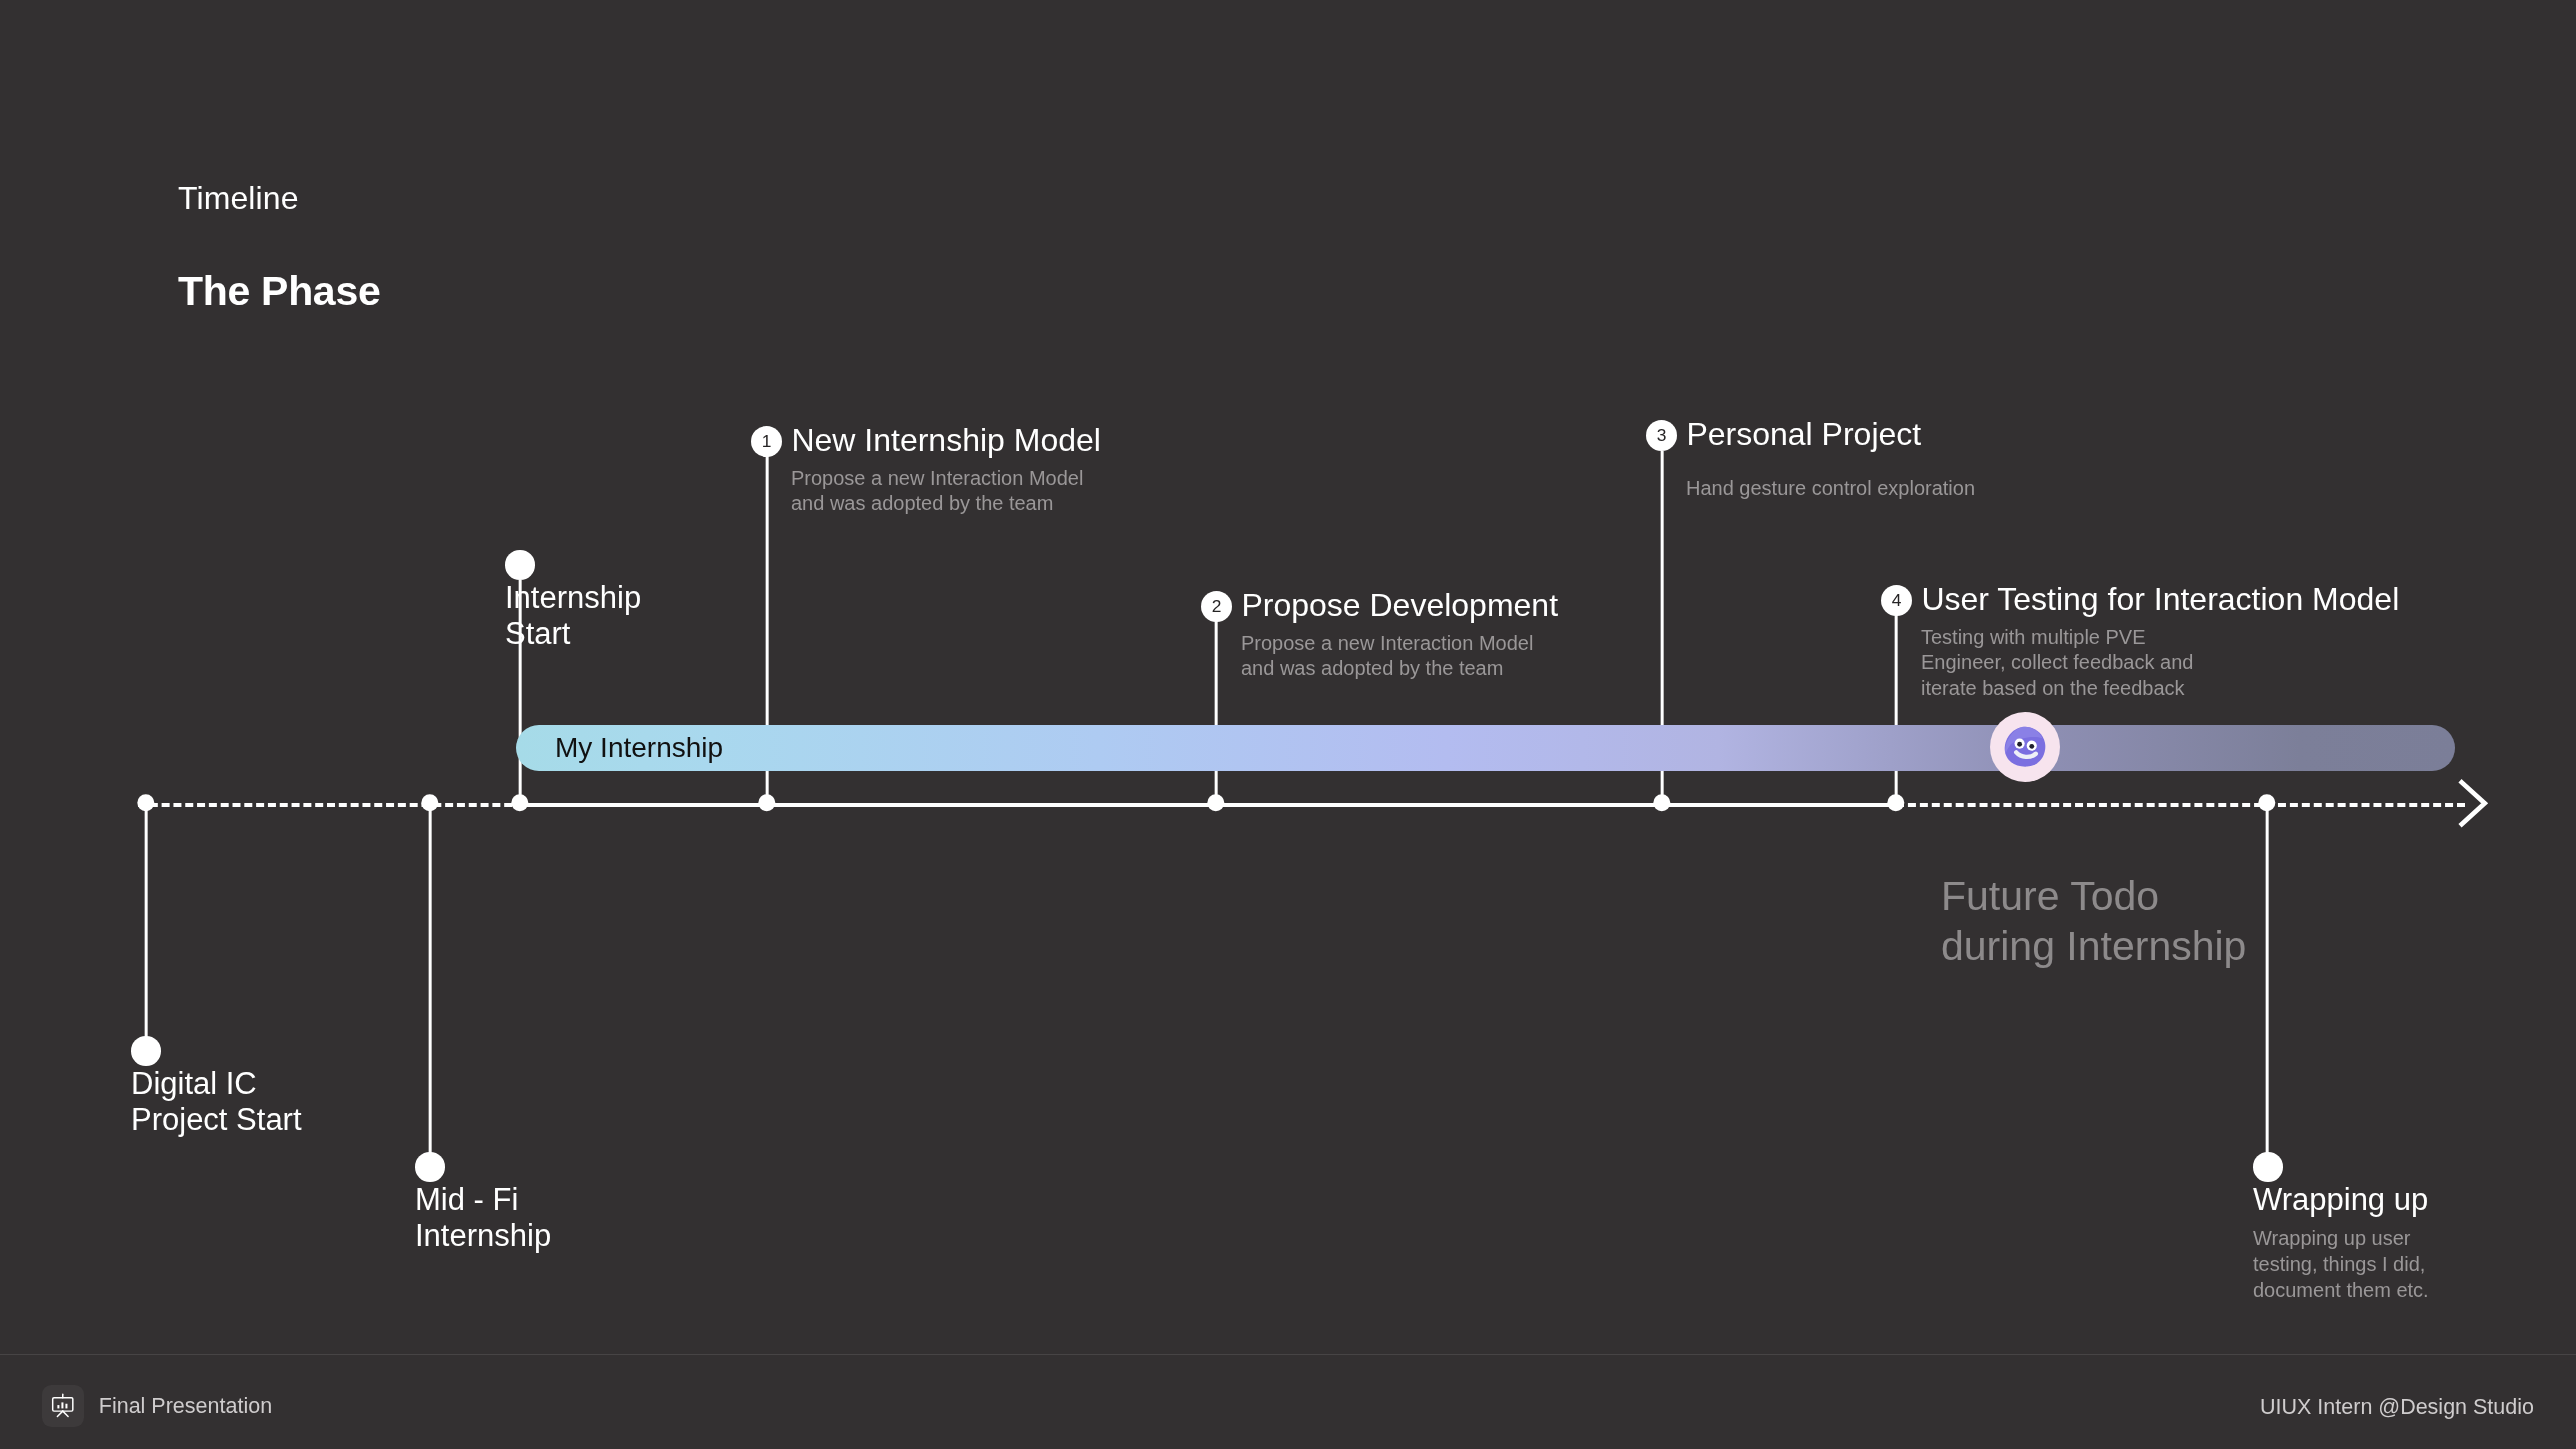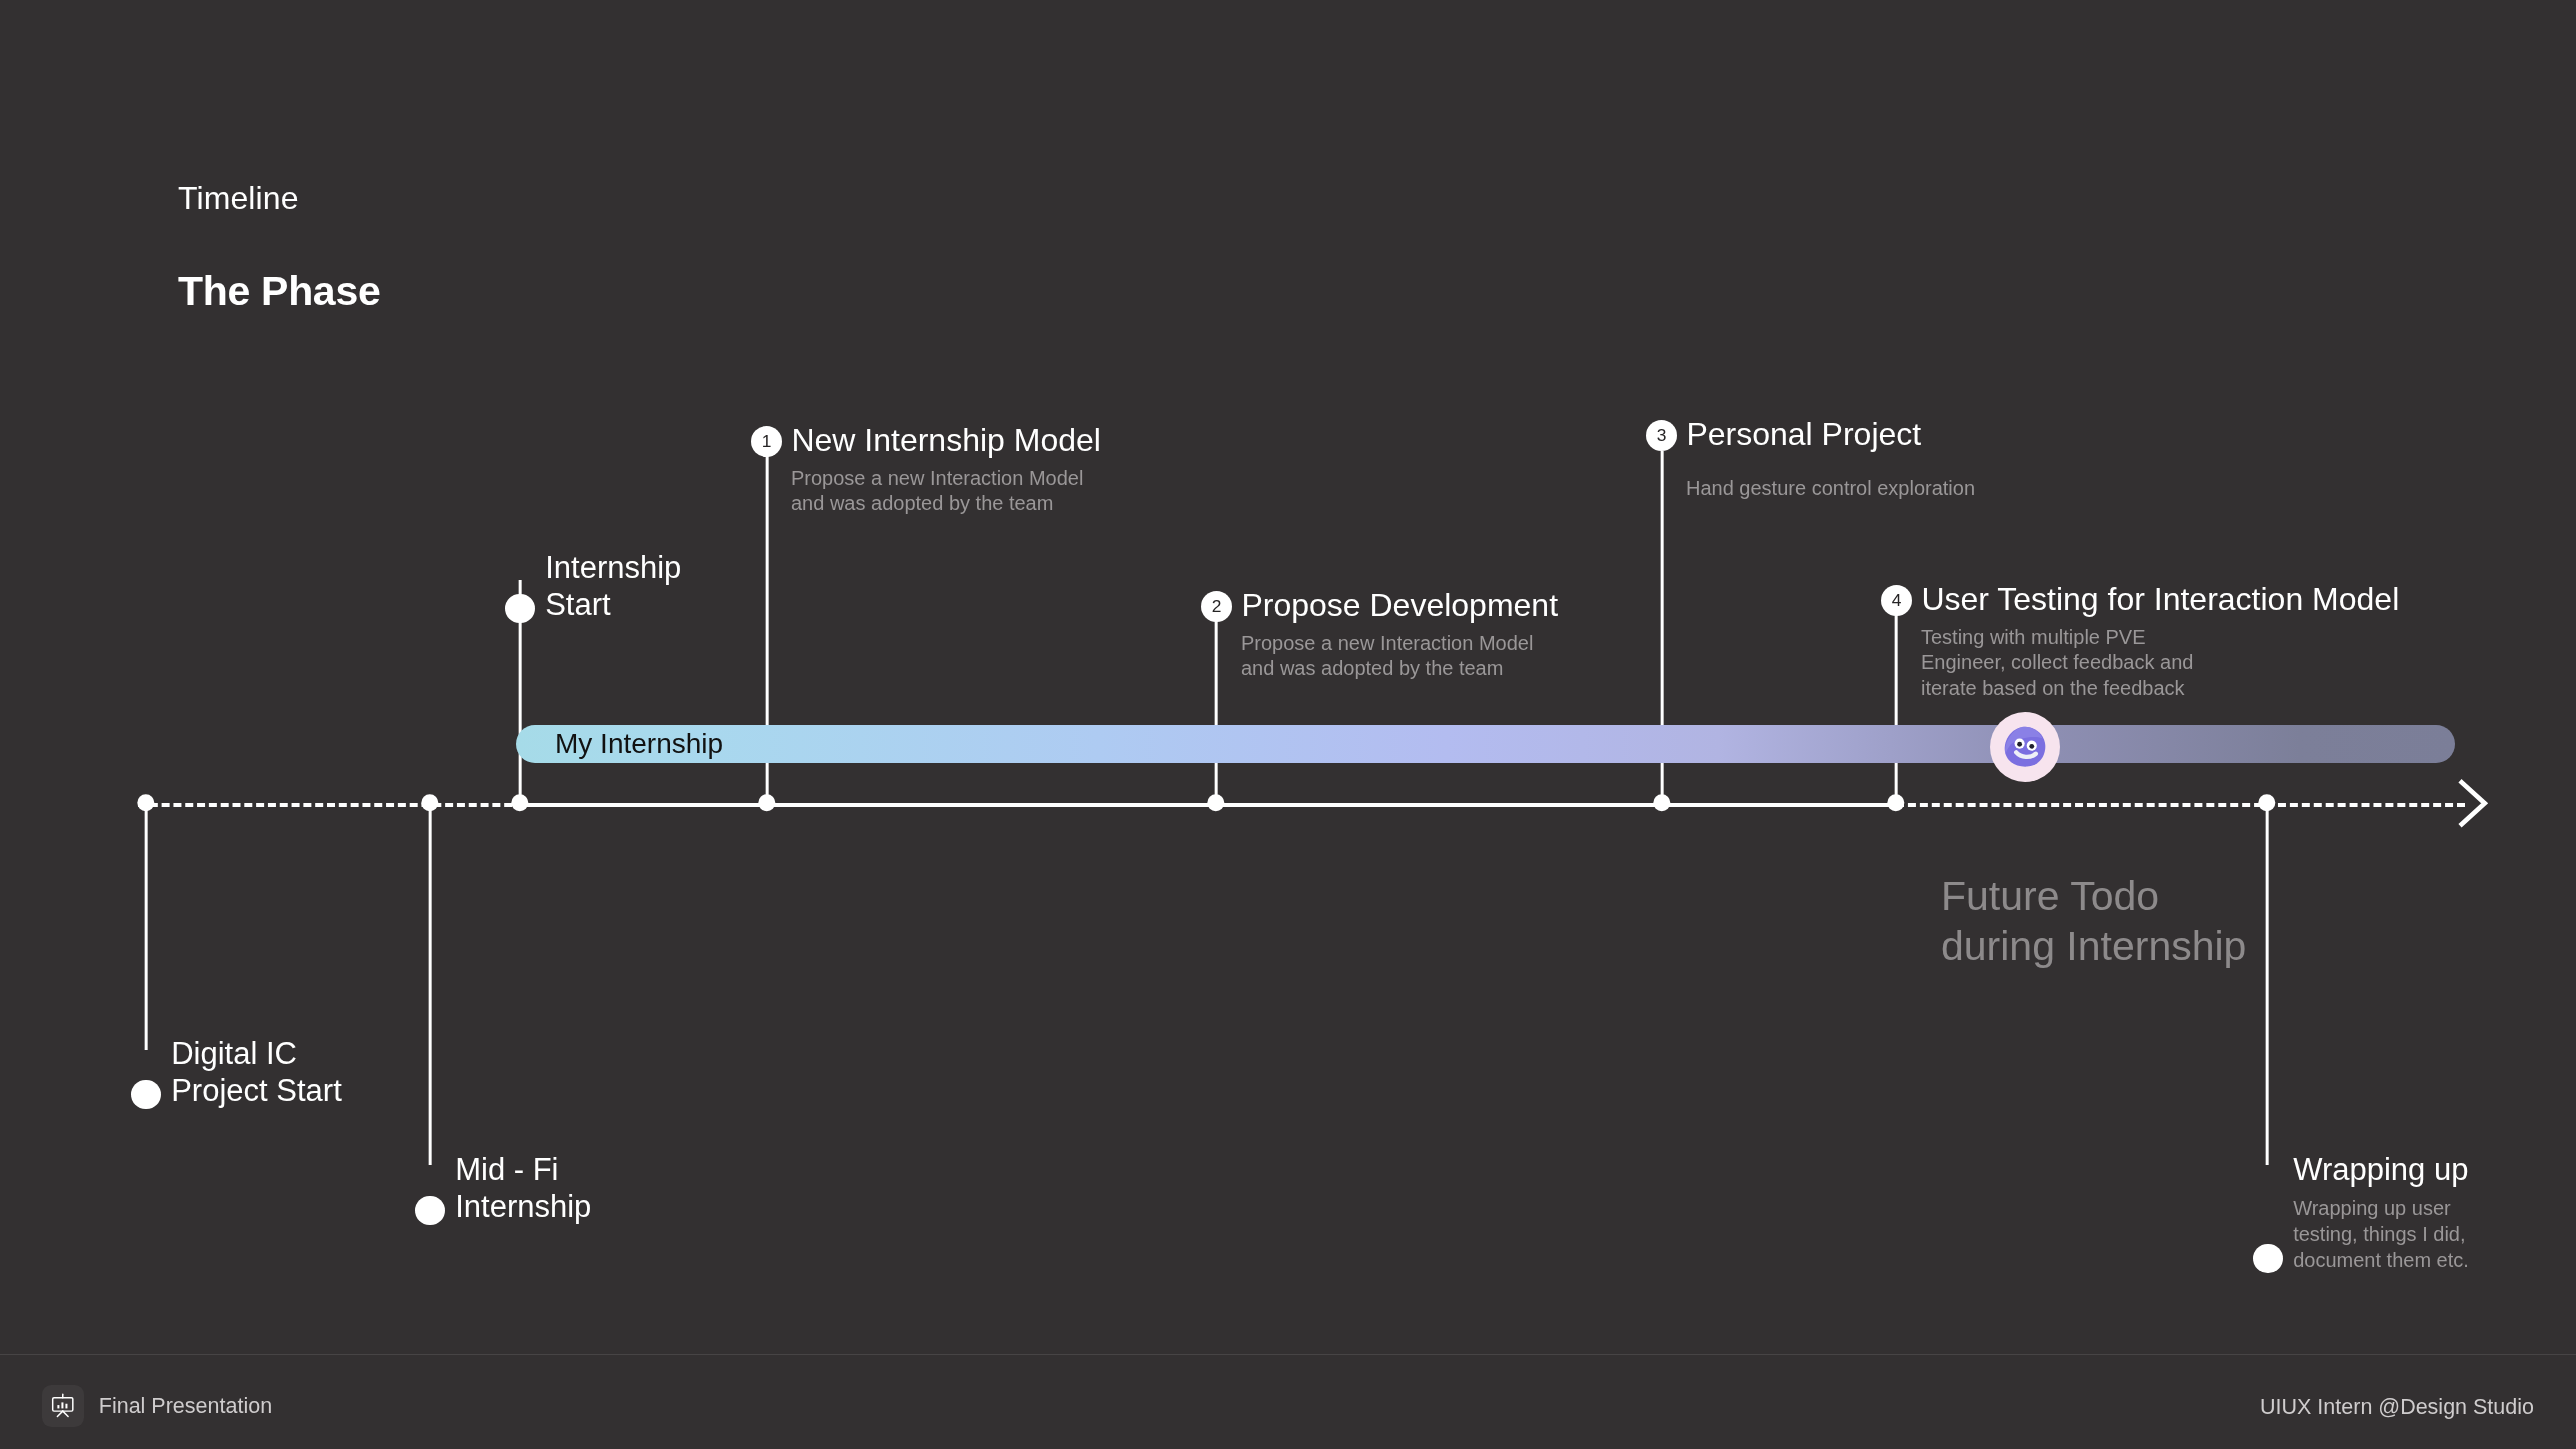--- a/index.html
+++ b/index.html
@@ -67,21 +67,21 @@
     background: #ffffff;
     transform: translateX(-50%);
   }
 
   
   #internship-bar {
     position: absolute;
     left: 516px;
     top: 725px;
     width: 1939px;
-    height: 38px;
+    height: 46px;
     border-radius: 23px;
     background: linear-gradient(90deg,
       #a6dbe8 0%,
       #a9d8ee 10%,
       #aecbf2 30%,
       #b3bcf0 48%,
       #b1b4e2 62%,
       #8f90b5 78%,
       #7c7f99 92%,
       #7b7e98 100%);
@@ -143,21 +143,22 @@
     font-size: 20px;
     color: #9a9798;
     line-height: 1.28;
     white-space: pre-line;
   }
 
   
   .plain-label {
     position: absolute;
     display: flex;
-    align-items: flex-end;
+    align-items: flex-start;
+    flex-direction: column;
   }
   .plain-dot {
     width: 29.5px;
     height: 29.5px;
     min-width: 29.5px;
     border-radius: 50%;
     background: #ffffff;
     margin-right: 10.7px;
   }
   .plain-title {

